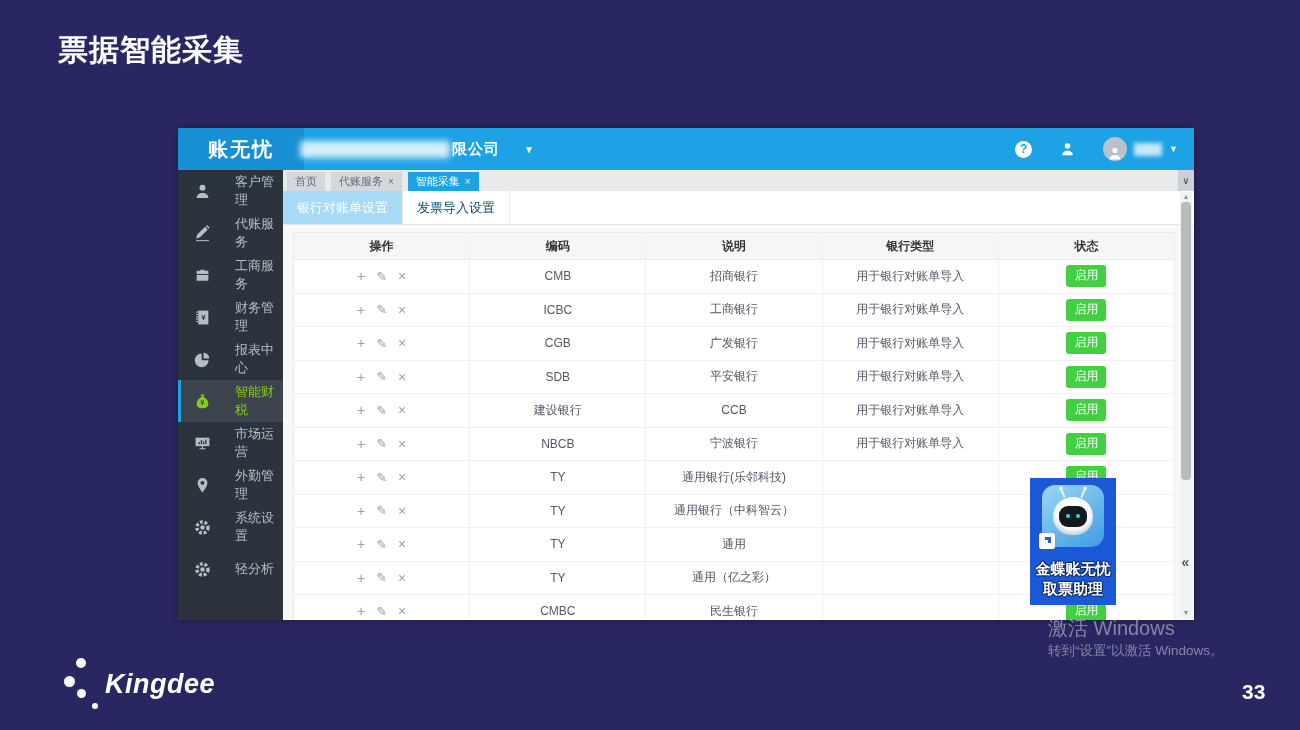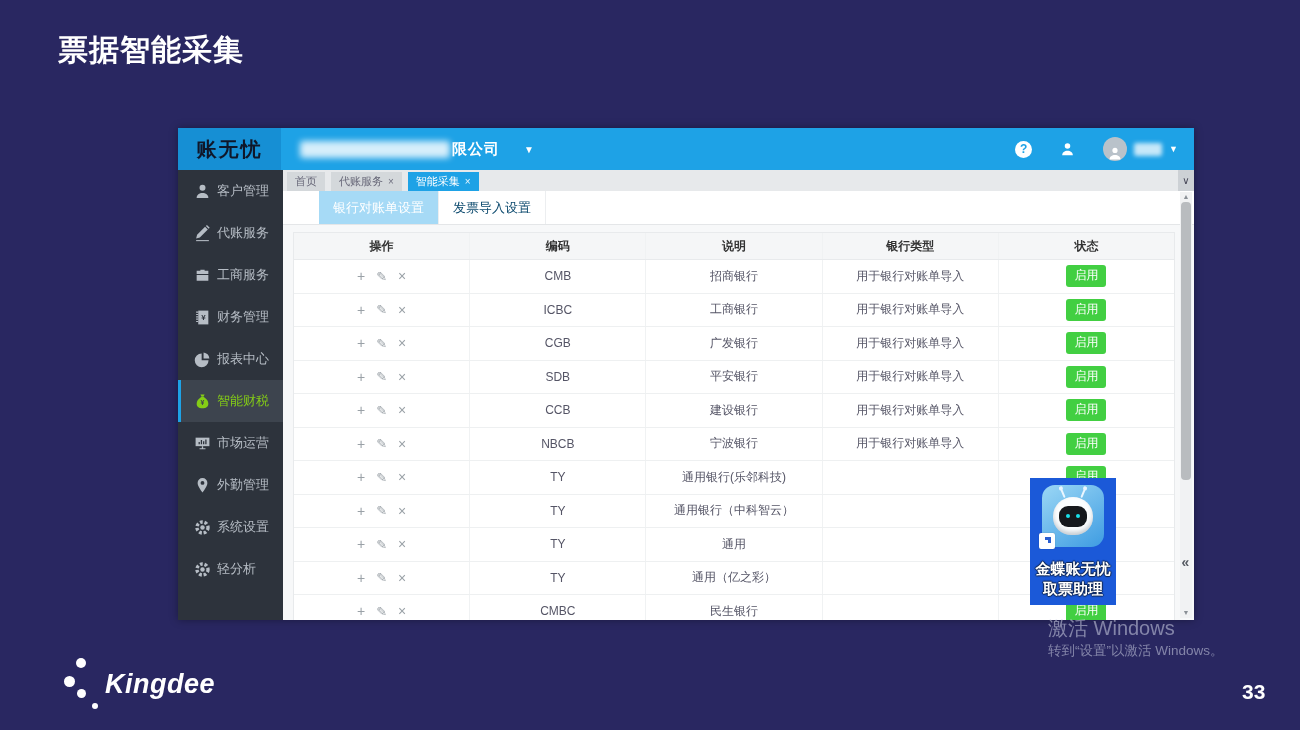--- a/index.html
+++ b/index.html
@@ -7,48 +7,48 @@
   body {
     position:relative; background:#292761; overflow:hidden;
     font-family:"Liberation Sans","DejaVu Sans",sans-serif;
   }
   .slide-title { position:absolute; left:58px; top:30px; font-size:30px; font-weight:bold; color:#fff; letter-spacing:1px; }
 
   
   .app { position:absolute; left:178px; top:128px; width:1016px; height:492px; background:#fff; overflow:hidden; box-shadow:0 0 8px rgba(0,0,0,.35); }
 
   .topbar { position:absolute; left:0; top:0; width:100%; height:42px; background:#1ea2e6; z-index:5; }
-  .brand { position:absolute; left:0; top:0; width:103px; height:42px; background:#168fd4; color:#0f172a; font-size:20px; font-weight:bold; line-height:42px; text-align:center; letter-spacing:2px; }
+  .brand { position:absolute; left:0; top:0; width:126px; height:42px; background:#168fd4; color:#ffffff; font-size:20px; font-weight:bold; line-height:42px; text-align:center; letter-spacing:2px; }
   .company { position:absolute; left:122px; top:0; height:42px; display:flex; align-items:center; }
   .company-blur { width:150px; height:17px; background:rgba(255,255,255,.82); border-radius:3px; filter:blur(3px); }
   .company-suffix { color:#fff; font-size:15px; font-weight:bold; margin-left:2px; letter-spacing:1px; }
   .company-caret { color:#fff; font-size:10px; margin-left:24px; cursor:pointer; }
   .topbar-right { position:absolute; right:16px; top:0; height:42px; display:flex; align-items:center; }
   .help-circle { width:17px; height:17px; background:#fff; border-radius:50%; color:#1ea2e6; font-size:12px; font-weight:bold; text-align:center; line-height:17px; margin-right:27px; cursor:pointer; }
   .tb-person { width:17px; height:17px; margin-right:27px; cursor:pointer; }
   .avatar { width:24px; height:24px; border-radius:50%; background:#b9c2ca; overflow:hidden; display:flex; align-items:flex-end; justify-content:center; margin-right:7px; cursor:pointer; }
   .avatar svg { width:16px; height:16px; }
   .name-blur { width:28px; height:13px; background:rgba(255,255,255,.75); border-radius:2px; filter:blur(2px); margin-right:7px; }
   .tb-caret { color:#fff; font-size:9px; cursor:pointer; }
 
   
   .sidebar { position:absolute; left:0; top:42px; width:105px; height:450px; background:#2d333c; z-index:4; }
-  .side-item { height:42px; display:flex; align-items:center; padding-left:16px; gap:6px; color:#b6bdc5; font-size:13px; cursor:pointer; }
+  .side-item { height:42px; display:flex; align-items:center; padding-left:16px; gap:24px; color:#b6bdc5; font-size:13px; cursor:pointer; }
   .side-item svg { width:17px; height:17px; flex:none; fill:currentColor; }
   .side-item.active { background:#3d444e; color:#84cc16; border-left:3px solid #1ea2e6; padding-left:13px; }
 
   
   .content { position:absolute; left:105px; top:42px; right:0; bottom:0; background:#f7f8f9; }
   .tabstrip { position:relative; height:21px; background:#e7e9eb; display:flex; align-items:flex-end; padding-left:4px; gap:6px; }
   .tab { height:19px; padding:0 8px; font-size:11px; background:#d4d8db; color:#667; display:flex; align-items:center; gap:5px; cursor:pointer; }
   .tab.active { background:#1ea2e6; color:#fff; }
   .tab .x { font-size:10px; opacity:.9; }
   .tab-chevron { position:absolute; right:0; top:0; width:16px; height:21px; background:#cdd1d5; color:#445; font-size:10px; text-align:center; line-height:21px; cursor:pointer; }
 
-  .subtabs { height:34px; background:#fff; border-bottom:1px solid #e4e6e8; display:flex;padding-left:36px; }
+  .subtabs { height:34px; background:#fff; border-bottom:1px solid #e4e6e8; display:flex; }
   .subtab { min-width:90px; padding:0 14px; display:flex; align-items:center; justify-content:center; font-size:13px; color:#0c4a6e; border-right:1px solid #eceef0; cursor:pointer; }
   .subtab.active { background:#a6daf6; color:#fff; }
 
   .table { position:absolute; left:10px; top:62px; width:882px; background:#fff; border:1px solid #e8eaec; }
   .thead { display:flex; height:27px; background:#f5f6f7; border-bottom:1px solid #e8eaec; font-weight:bold; color:#333; font-size:12px; }
   .trow { display:flex; height:33.5px; border-bottom:1px solid #eef0f1; font-size:12px; color:#556; background:#fff; }
   .cell { flex:1; display:flex; align-items:center; justify-content:center; border-right:1px solid #f0f2f3; overflow:hidden; }
   .cell:last-child { border-right:none; }
   .ops { gap:11px; color:#9aa1a7; font-size:14px; }
   .op { cursor:pointer; }
@@ -276,22 +276,22 @@
         <div class="cell">
             <span class="btn-enable">启用</span>
           </div>
       </div>
       <div class="trow">
         <div class="cell ops">
             <span class="op">+</span>
             <span class="op edit">✎</span>
             <span class="op">×</span>
           </div>
+        <div class="cell">建设银行</div>
         <div class="cell">CCB</div>
-        <div class="cell">建设银行</div>
         <div class="cell">用于银行对账单导入</div>
         <div class="cell">
             <span class="btn-enable">启用</span>
           </div>
       </div>
       <div class="trow">
         <div class="cell ops">
             <span class="op">+</span>
             <span class="op edit">✎</span>
             <span class="op">×</span>

